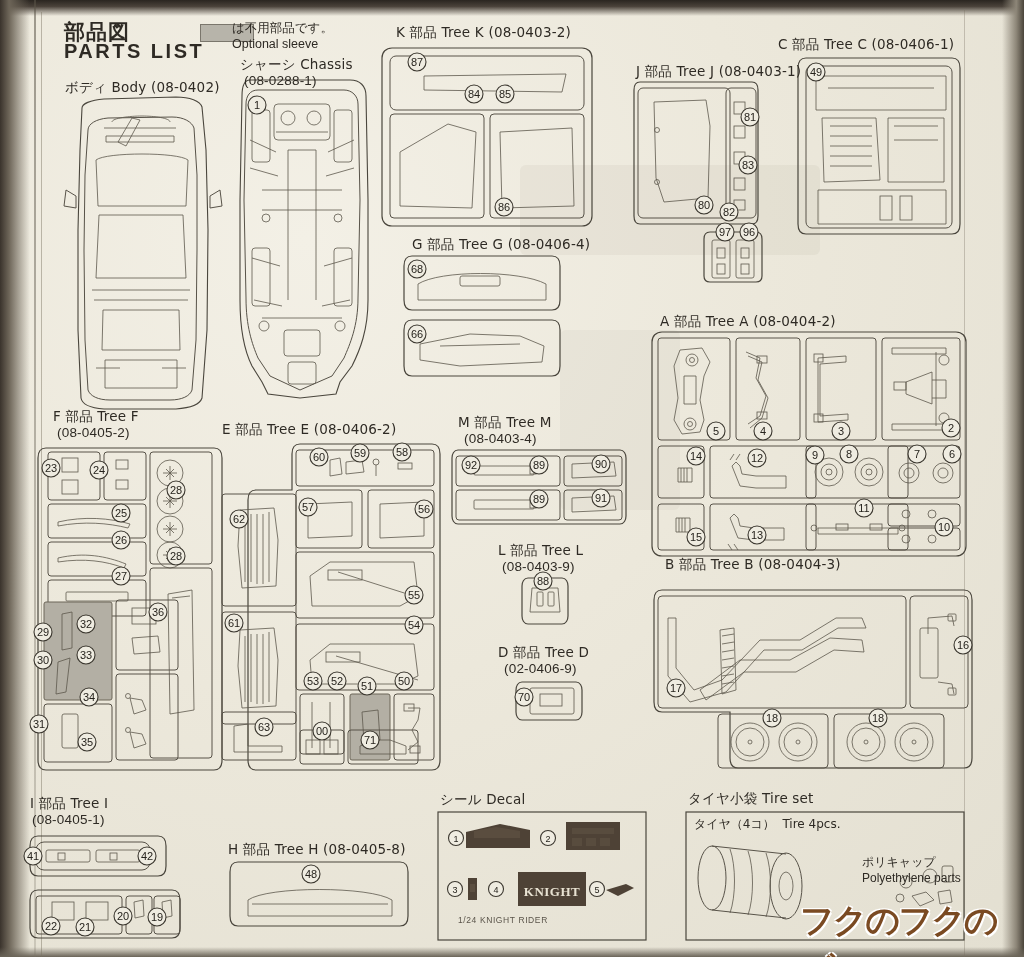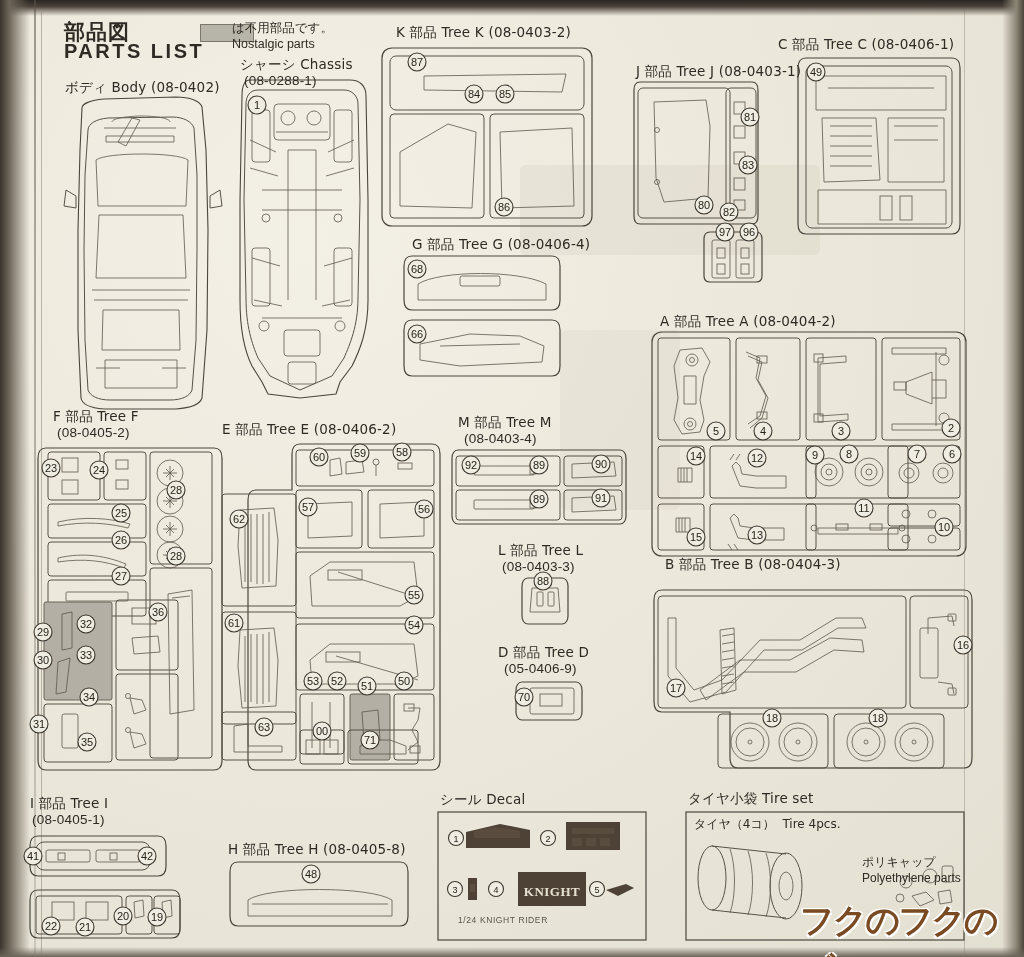--- a/index.html
+++ b/index.html
@@ -79,21 +79,21 @@
   <div class="rule-right"></div>
 
   <div class="ghost" style="left:330px;top:60px;">&nbsp;</div>
   <div class="ghost" style="left:520px;top:165px;width:300px;height:90px;background:rgba(175,170,155,.13);border-radius:6px;"></div>
   <div class="ghost" style="left:560px;top:330px;width:120px;height:180px;background:rgba(175,170,155,.1);border-radius:6px;"></div>
 
   <div class="lbl jp title-jp" style="left:64px;top:18px;">部品図</div>
   <div class="lbl title-en" style="left:64px;top:40px;">PARTS LIST</div>
   <div class="swatch" style="left:200px;top:24px;width:52px;height:16px;"></div>
   <div class="lbl jp opt-note" style="left:232px;top:20px;">は不用部品です。</div>
-  <div class="lbl opt-note" style="left:232px;top:37px;">Nostalgic parts</div>
+  <div class="lbl opt-note" style="left:232px;top:37px;">Optional sleeve</div>
 
   <div class="lbl jp tree-lbl" style="left:65px;top:79px;">
     <span>ボディ Body</span>
     <span>(08-0402)</span>
   </div>
 
   <svg width="1024" height="957">
 
     <g>
       <path class="pl" d="M82 108 C82 104 90 100 104 99 L176 97 C190 97 200 101 202 107
@@ -907,24 +907,24 @@
 
   <div class="lbl jp tree-lbl" style="left:222px;top:421px;">
     <span>E 部品 Tree E</span>
     <span>(08-0406-2)</span>
   </div>
 
   <div class="lbl jp tree-lbl" style="left:458px;top:414px;">M 部品 Tree M</div>
   <div class="lbl tree-lbl" style="left:464px;top:431px;">(08-0403-4)</div>
 
   <div class="lbl jp tree-lbl" style="left:498px;top:542px;">L 部品 Tree L</div>
-  <div class="lbl tree-lbl" style="left:502px;top:559px;">(08-0403-3)</div>
+  <div class="lbl tree-lbl" style="left:502px;top:559px;">(08-0403-9)</div>
 
   <div class="lbl jp tree-lbl" style="left:498px;top:644px;">D 部品 Tree D</div>
-  <div class="lbl tree-lbl" style="left:504px;top:661px;">(05-0406-9)</div>
+  <div class="lbl tree-lbl" style="left:504px;top:661px;">(02-0406-9)</div>
 
   <div class="lbl jp tree-lbl" style="left:665px;top:556px;">
     <span>B 部品 Tree B</span>
     <span>(08-0404-3)</span>
   </div>
 
   <div class="lbl jp tree-lbl" style="left:30px;top:795px;">I 部品 Tree I</div>
   <div class="lbl tree-lbl" style="left:32px;top:812px;">(08-0405-1)</div>
 
   <div class="lbl jp tree-lbl" style="left:228px;top:841px;">

